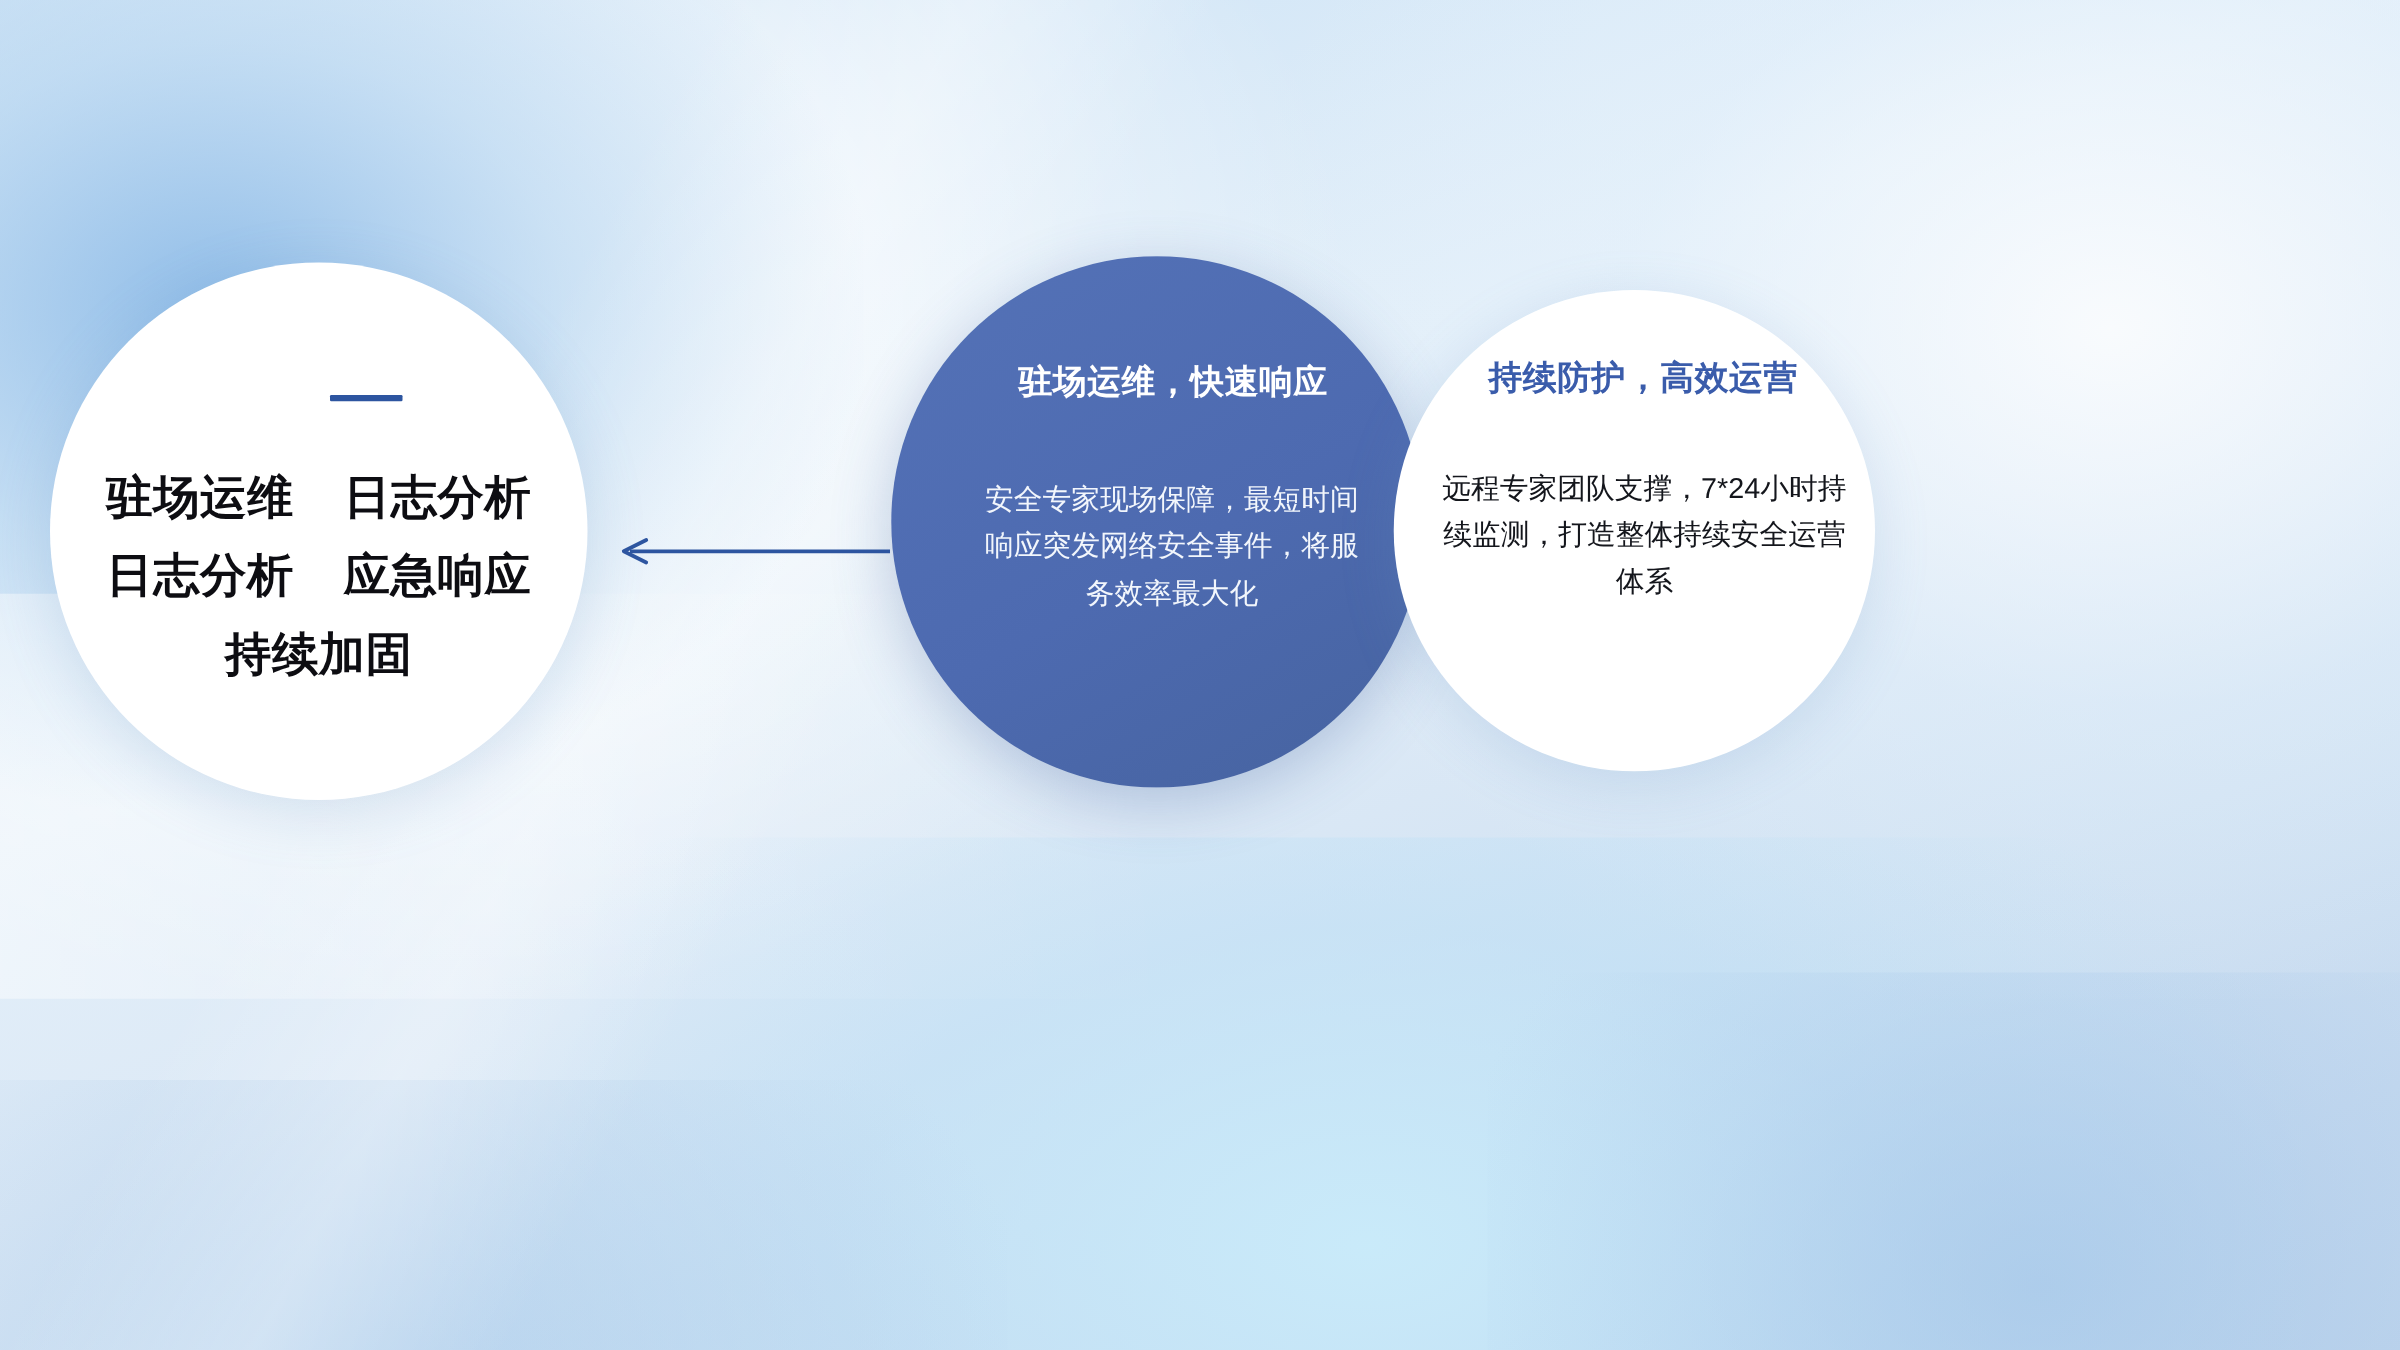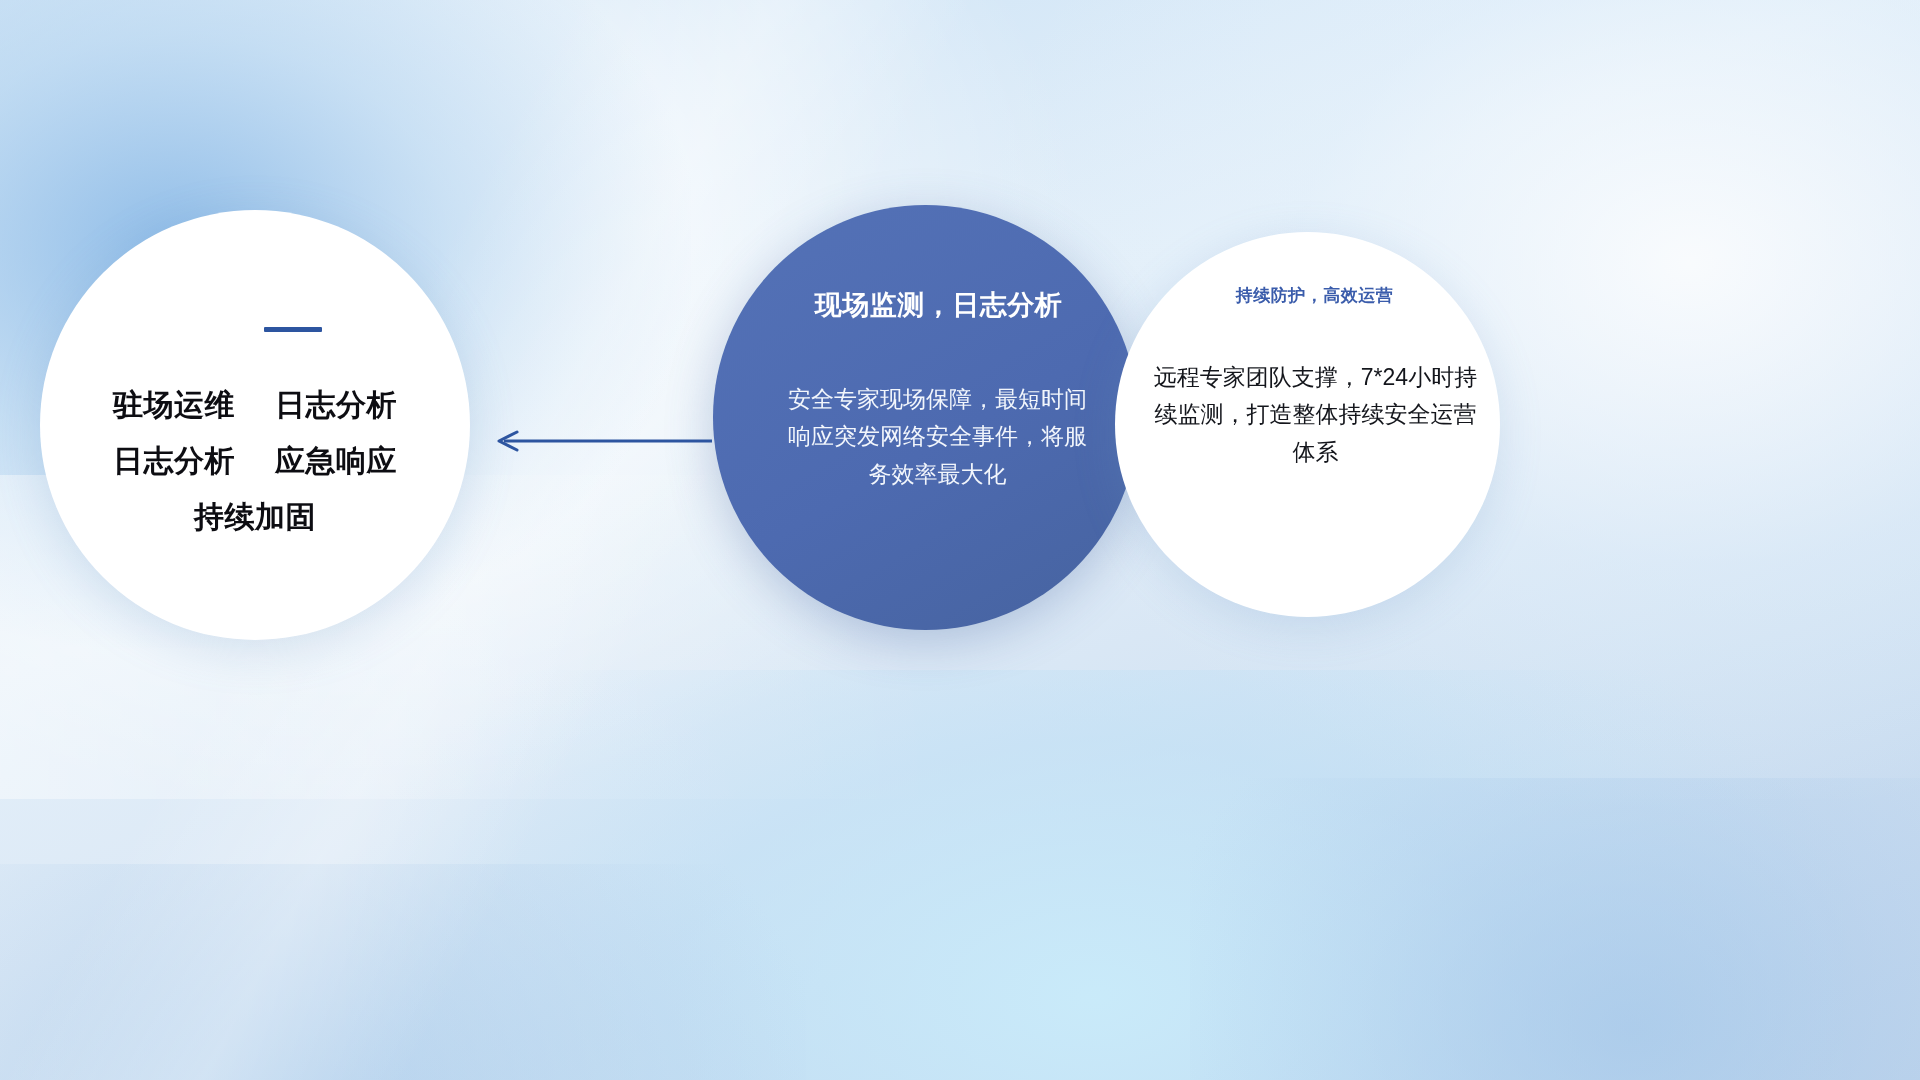--- a/index.html
+++ b/index.html
@@ -73,21 +73,21 @@
     background:#2d55a0;
     margin-bottom:58px;
     margin-left:76px;
   }
   .left-lines {
     display:flex; flex-direction:column; align-items:center;
     gap:26px;
   }
   .left-row {
     display:flex; gap:40px;
-    font-size:30px; font-weight:bold; color:#0d0d12;
+    font-size:37px; font-weight:bold; color:#0d0d12;
     letter-spacing:0.5px; line-height:1;
     white-space:nowrap;
   }
   .left-row.single { justify-content:center; }
 
   
   #circle-mid {
     left:713px; top:205px; width:425px; height:425px;
     background:#4f6cb2;
     background-image:linear-gradient(150deg,#5472b7 0%, #4d6ab0 55%, #46639f 100%);
@@ -117,21 +117,21 @@
     background:#ffffff;
     box-shadow:0 10px 44px rgba(110,150,195,0.20);
     z-index:4;
   }
   .right-inner {
     position:absolute; inset:0;
     display:flex; flex-direction:column; align-items:center;
     padding:52px 24px 0 24px;
   }
   .right-title {
-    font-size:17px; font-weight:bold; color:#3a5cab;
+    font-size:27px; font-weight:bold; color:#3a5cab;
     letter-spacing:0.5px; white-space:nowrap;
     margin-left:14px;
   }
   .right-body {
     margin-top:52px;
     font-size:23px; color:#14161c; line-height:1.62;
     text-align:center; width:330px;
     margin-left:16px;
   }
 
@@ -174,21 +174,21 @@
     </div>
   </div>
 
   <svg id="arrow" viewBox="0 0 225 34">
     <line x1="222" y1="17" x2="14" y2="17" stroke="#2d55a0" stroke-width="3"></line>
     <polyline points="27,8 9,17 27,26" fill="none" stroke="#2d55a0" stroke-width="3" stroke-linecap="round" stroke-linejoin="round"></polyline>
   </svg>
 
   <div class="circle" id="circle-mid">
     <div class="mid-inner">
-      <div class="mid-title">现场监测，日志分析</div>
+      <div class="mid-title">驻场运维，快速响应</div>
       <div class="mid-body">安全专家现场保障，最短时间响应突发网络安全事件，将服务效率最大化</div>
     </div>
   </div>
 
   <div class="circle" id="circle-right">
     <div class="right-inner">
       <div class="right-title">持续防护，高效运营</div>
       <div class="right-body">远程专家团队支撑，7*24小时持续监测，打造整体持续安全运营体系</div>
     </div>
   </div>

